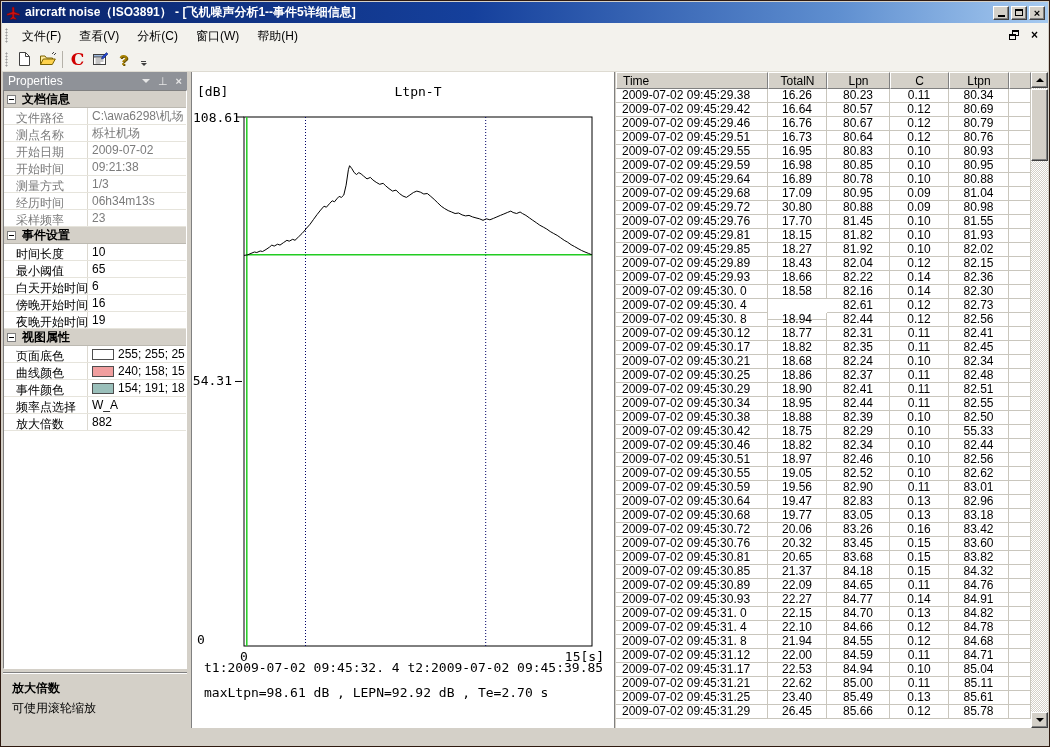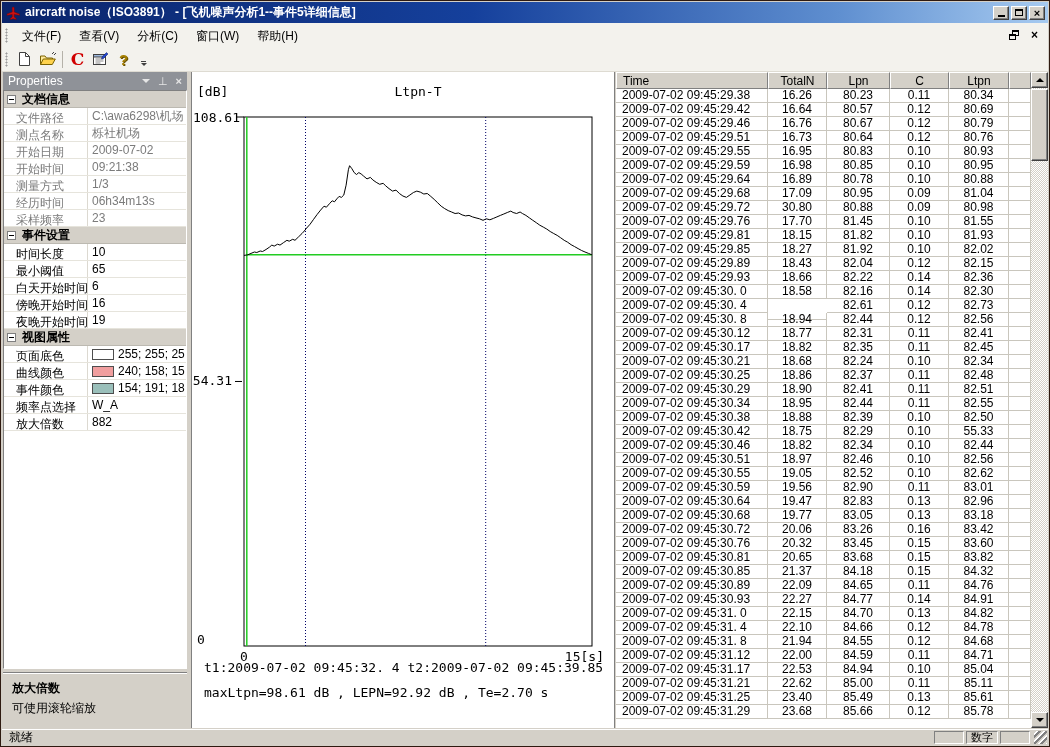--- a/index.html
+++ b/index.html
@@ -721,43 +721,34 @@
             <div class="tr">
               <div class="td first" style="width: 152px;">2009-07-02 09:45:31.25</div>
               <div class="td" style="width: 59px;">23.40</div>
               <div class="td" style="width: 63px;">85.49</div>
               <div class="td" style="width: 59px;">0.13</div>
               <div class="td" style="width: 60px;">85.61</div>
               <div class="td" style="flex: 1 1 0%;"></div>
             </div>
             <div class="tr">
               <div class="td first" style="width: 152px;">2009-07-02 09:45:31.29</div>
-              <div class="td" style="width: 59px;">23.68</div>
+              <div class="td" style="width: 59px;">26.45</div>
               <div class="td" style="width: 63px;">85.66</div>
               <div class="td" style="width: 59px;">0.12</div>
               <div class="td" style="width: 60px;">85.78</div>
               <div class="td" style="flex: 1 1 0%;"></div>
             </div>
           </div>
       </div>
       <div class="sb">
         <span class="sb-btn sb-up">
             <span class="arr-up"></span>
           </span>
         <span class="sb-thumb"></span>
         <span class="sb-btn sb-down">
             <span class="arr-down"></span>
           </span>
       </div>
     </div>
   </div>
 
-  <div class="statusbar">
-    <span class="status-left">就绪</span>
-    <span class="sb-panels">
-      <span class="sb-cell"></span>
-      <span class="sb-cell">数字</span>
-      <span class="sb-cell"></span>
-    </span>
-    <span class="resize-grip"></span>
-  </div>
 
 </div>
 
 </body></html>

